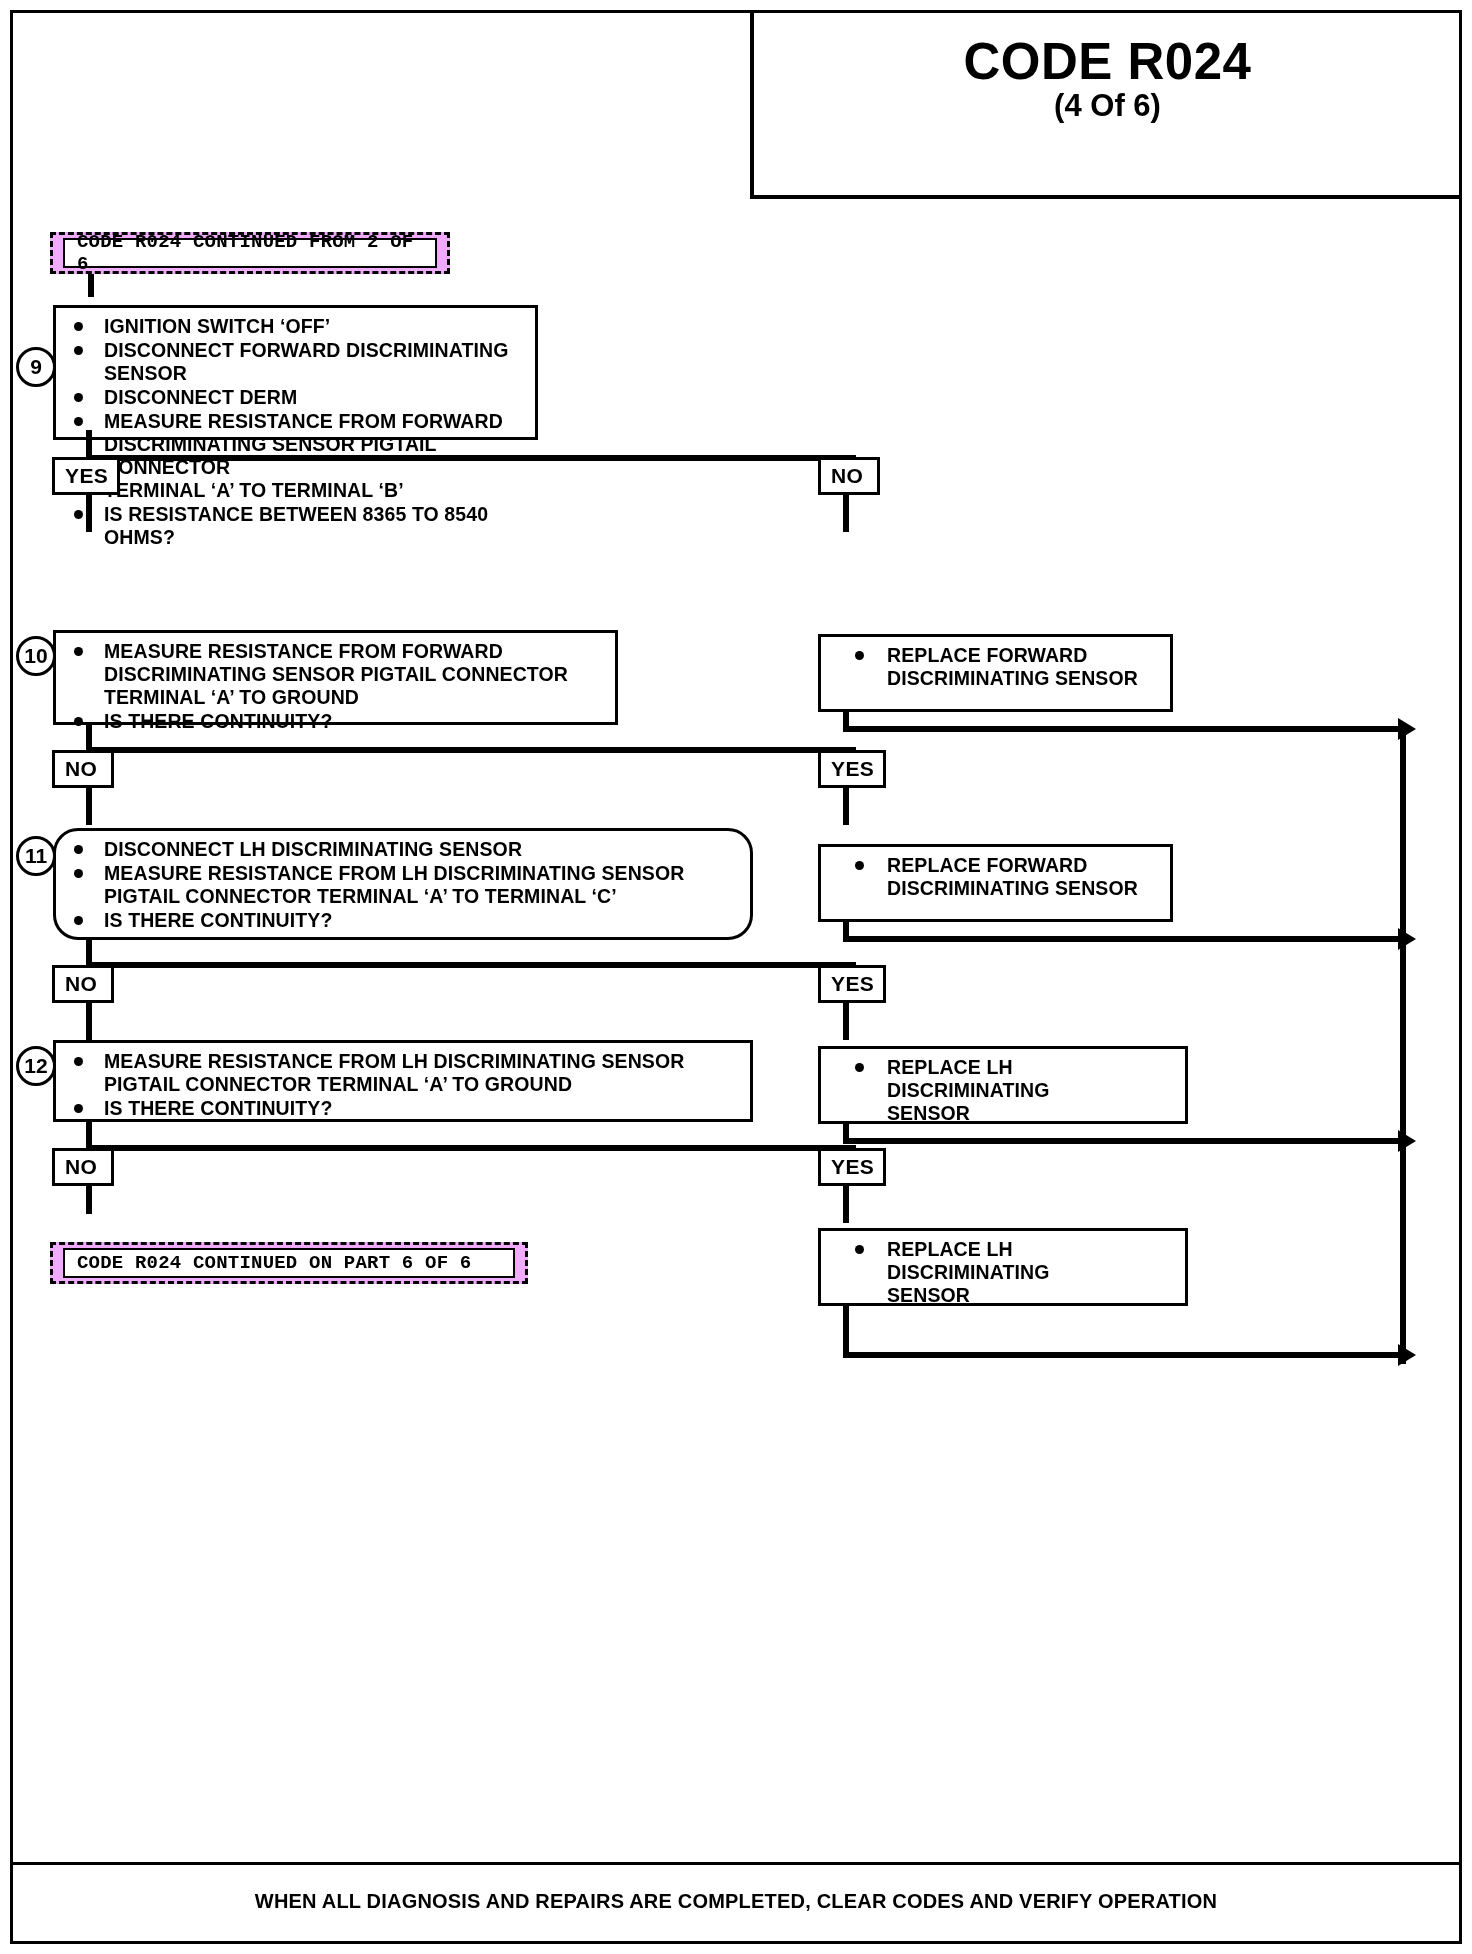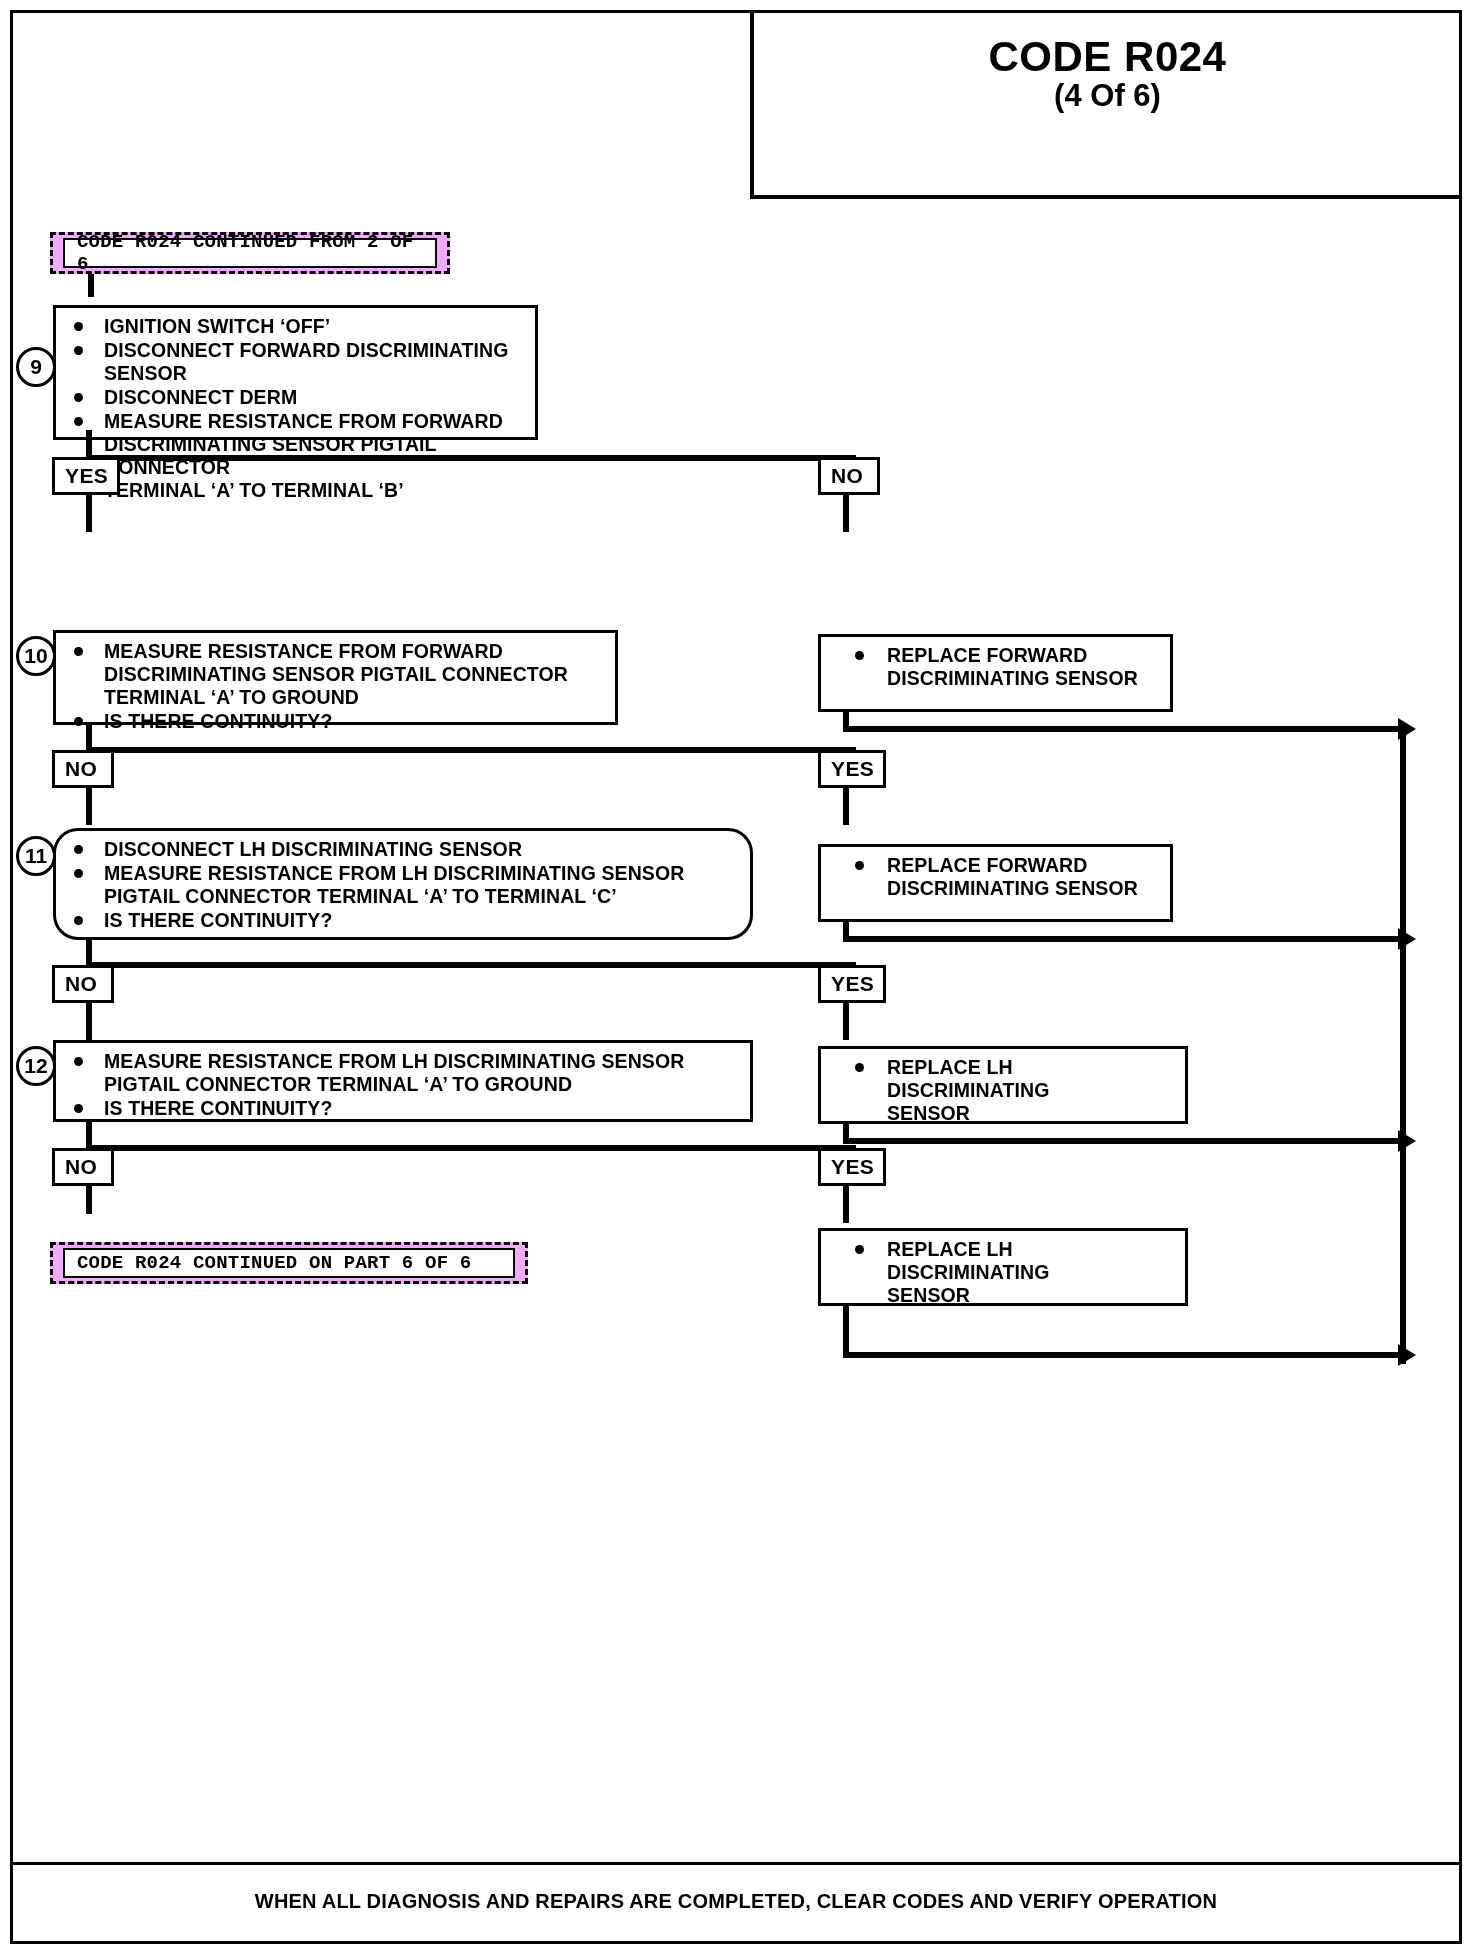--- a/index.html
+++ b/index.html
@@ -29,21 +29,21 @@
     position:absolute;
     left:750px; top:11px;
     width:711px; height:188px;
     border-left:4px solid #000;
     border-bottom:4px solid #000;
     box-sizing:border-box;
     text-align:center;
     padding-top:24px;
   }
   .title-main{
-    font-size:42px;
+    font-size:51px;
     font-weight:bold;
     letter-spacing:0.5px;
     line-height:1.05;
   }
   .title-sub{
     font-size:33px;
     font-weight:bold;
     line-height:1.12;
     margin-top:10px;
     letter-spacing:0.2px;
@@ -178,20 +178,21 @@
   <div class="ln" style="left:88px;top:274px;width:6px;height:23px;"></div>
 
   <div class="abs step-box" style="left:53px;top:305px;width:485px;height:135px;">
     <ul class="bullets">
       <li><span class="dot"></span><span>IGNITION SWITCH ‘OFF’</span></li>
       <li><span class="dot"></span><span>DISCONNECT FORWARD DISCRIMINATING SENSOR</span></li>
       <li><span class="dot"></span><span>DISCONNECT DERM</span></li>
       <li><span class="dot"></span><span>MEASURE RESISTANCE FROM FORWARD
 DISCRIMINATING SENSOR PIGTAIL CONNECTOR
 TERMINAL ‘A’ TO TERMINAL ‘B’</span></li>
+      <li><span class="dot"></span><span>IS RESISTANCE BETWEEN 8365 TO 8540 OHMS?</span></li>
     </ul>
   </div>
   <div class="abs step-num" style="left:16px;top:347px;">9</div>
 
   <div class="ln" style="left:86px;top:430px;width:6px;height:30px;"></div>
   <div class="ln" style="left:86px;top:455px;width:770px;height:6px;"></div>
   <div class="ln" style="left:850px;top:455px;width:6px;height:25px;"></div>
   <div class="ln" style="left:86px;top:455px;width:6px;height:25px;"></div>
 
   <div class="abs yn-box" style="left:52px;top:457px;width:68px;height:38px;">YES</div>

